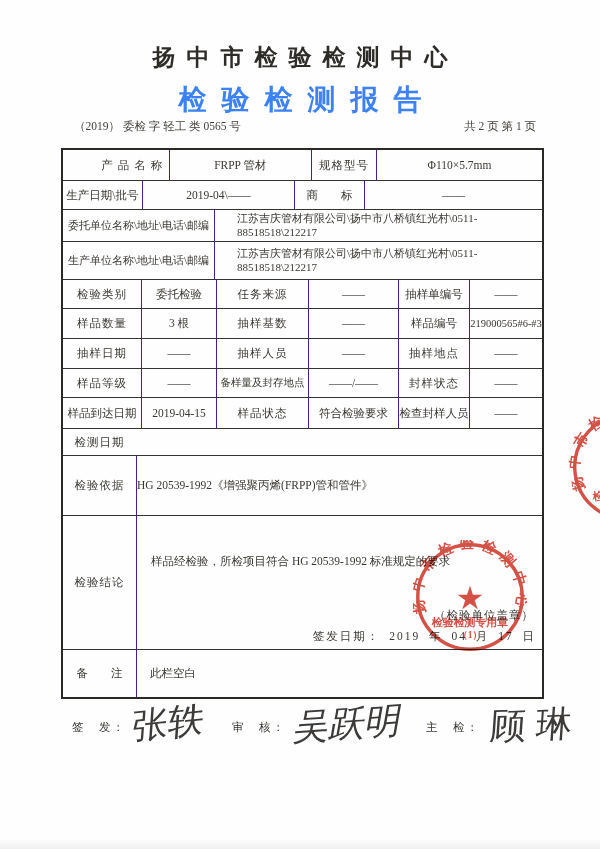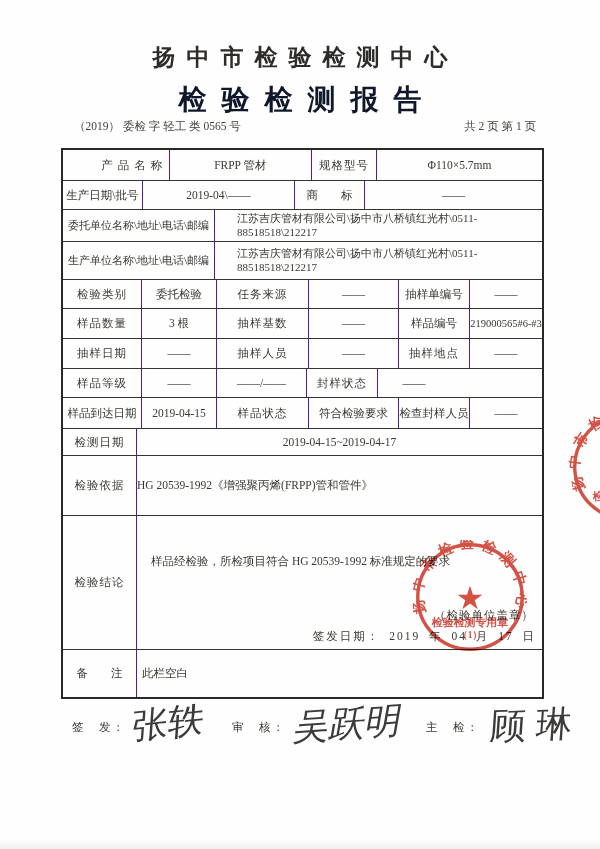--- a/index.html
+++ b/index.html
@@ -11,21 +11,21 @@
   }
   
   .org-title{
     position:absolute;top:42px;left:0;width:100%;text-align:center;
     font-size:23px;font-weight:700;letter-spacing:11px;padding-left:11px;
     box-sizing:border-box;color:#2e2c28;
   }
   .report-title{
     position:absolute;top:81px;left:0;width:100%;text-align:center;
     font-size:28px;font-weight:700;letter-spacing:15px;padding-left:15px;
-    box-sizing:border-box;color:#0f172a;
+    box-sizing:border-box;color:#3b82f6;
   }
   .doc-line{
     position:absolute;top:119px;left:74px;right:64px;
     display:flex;justify-content:space-between;align-items:baseline;
     font-size:11.5px;color:#44423c;font-family:Liberation Serif, serif;
   }
   
   .rtable{
     position:absolute;left:61px;top:148px;width:479px;
     border:2px solid #2a2925;background:transparent;
@@ -148,56 +148,56 @@
       <div class="cell cC2">——</div>
       <div class="cell cC3 lab">抽样人员</div>
       <div class="cell cC4">——</div>
       <div class="cell cC5 lab">抽样地点</div>
       <div class="cell cC6">——</div>
     </div>
 
     <div class="row h-r8">
       <div class="cell cC1 lab">样品等级</div>
       <div class="cell cC2">——</div>
+      <div class="cell cC3 lab0 small">备样量及封存地点</div>
       <div class="cell cC4">——/——</div>
       <div class="cell cC5 lab">封样状态</div>
       <div class="cell cC6">——</div>
     </div>
 
     <div class="row h-r9">
       <div class="cell cC1 lab0">样品到达日期</div>
       <div class="cell cC2">2019-04-15</div>
       <div class="cell cC3 lab">样品状态</div>
       <div class="cell cC4">符合检验要求</div>
       <div class="cell cC5 lab0">检查封样人员</div>
       <div class="cell cC6">——</div>
     </div>
 
     <div class="row h-r10">
       <div class="cell cD1 lab">检测日期</div>
-      <div class="cell cD2">2019-04-15~2019-04-17</div>
     </div>
 
     <div class="row h-r11">
       <div class="cell cD1 lab">检验依据</div>
       <div class="cell cD2 left" style="padding-left:0;">HG 20539-1992《增强聚丙烯(FRPP)管和管件》</div>
     </div>
 
     <div class="row h-r12">
       <div class="cell cD1 lab">检验结论</div>
       <div class="cell cD2 concl">
         <span class="concl-text">样品经检验，所检项目符合 HG 20539-1992 标准规定的要求</span>
         <span class="seal-note">（检验单位盖章）</span>
         <span class="issue-line">签发日期：  2019 年 04 月 17 日</span>
       </div>
     </div>
 
     <div class="row h-r13">
       <div class="cell cD1 lab0">备　　注</div>
-      <div class="cell cD2 left" style="padding-left:5px;">此栏空白</div>
+      <div class="cell cD2 left" style="padding-left:13px;">此栏空白</div>
     </div>
 
   </div>
 
   <div class="footer">
     <div class="sig-group">
       <span class="sig-label">签　发：</span>
       <span class="sig-name sig-1">张轶</span>
     </div>
     <div class="sig-group" style="margin-left:22px;">

